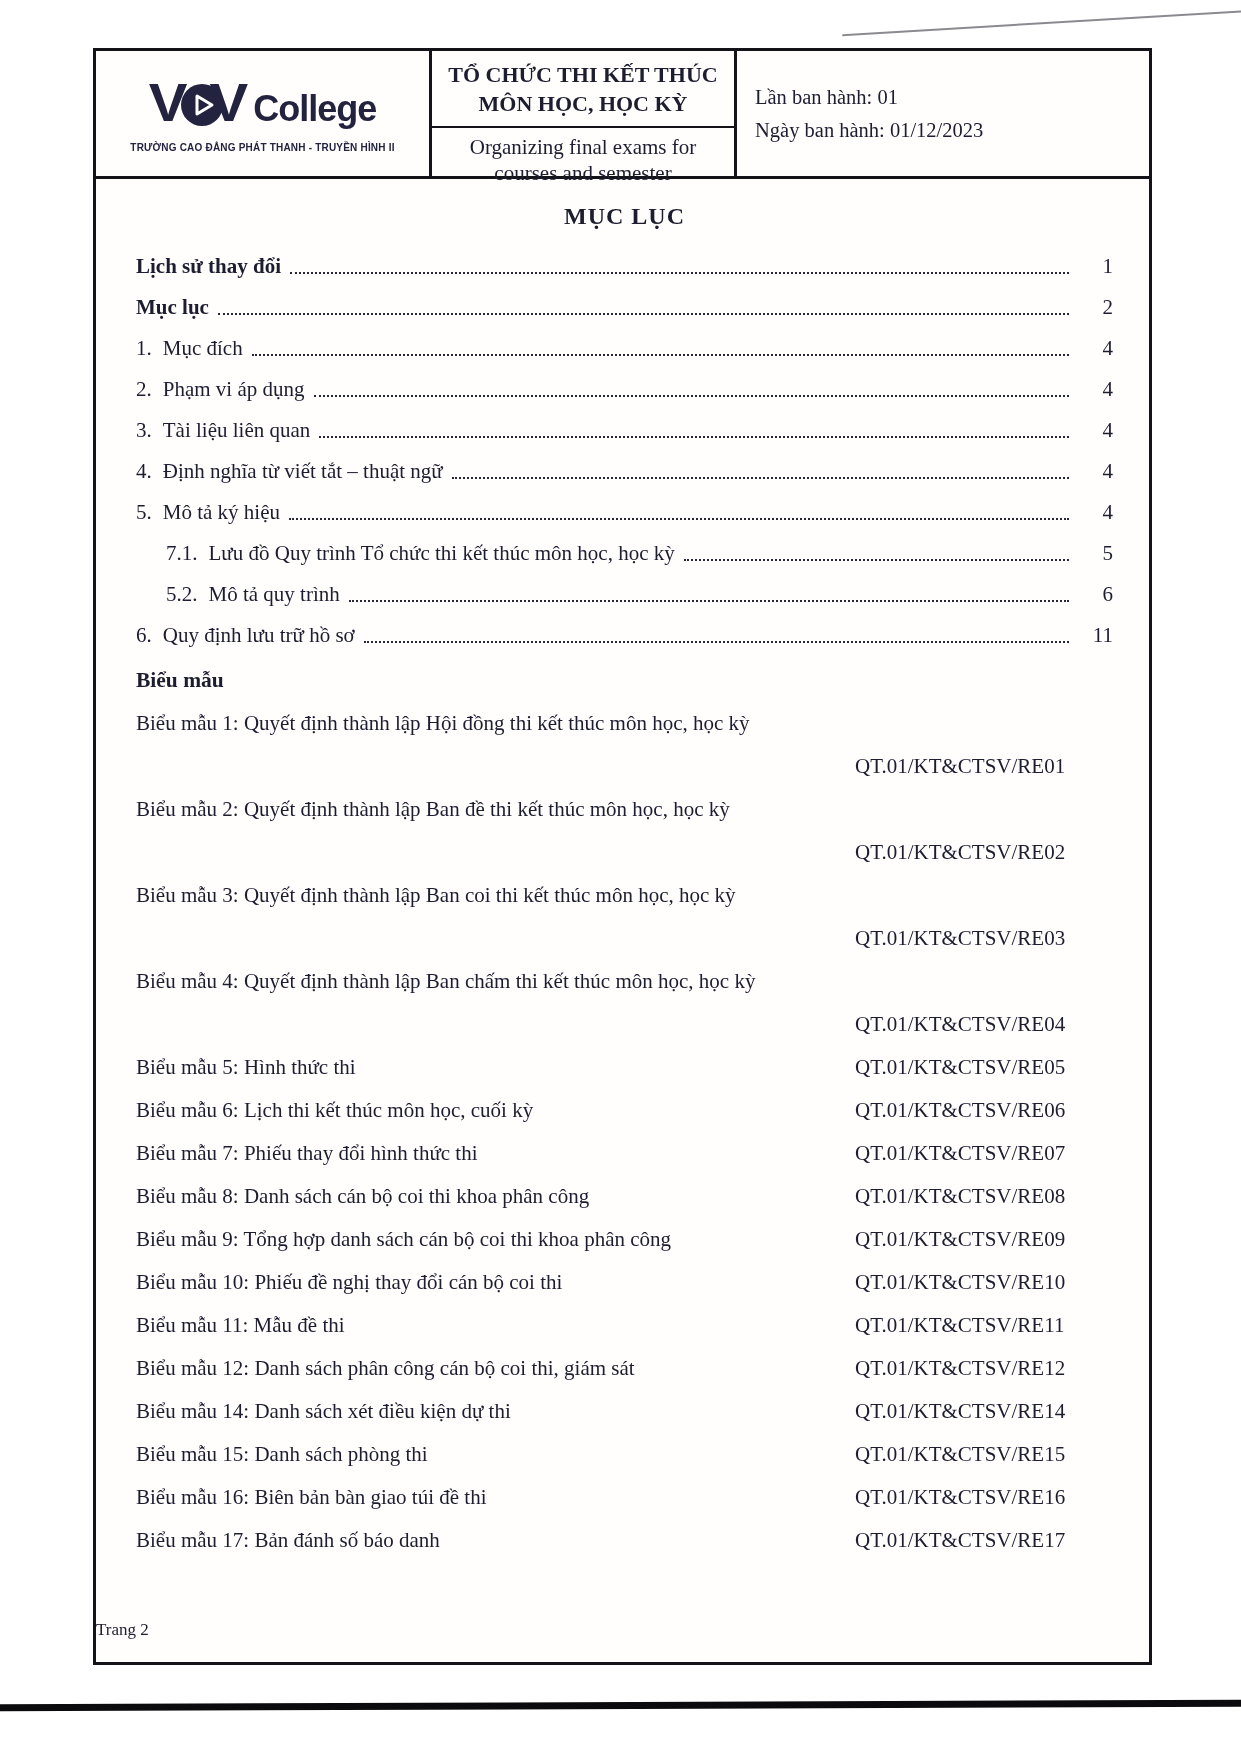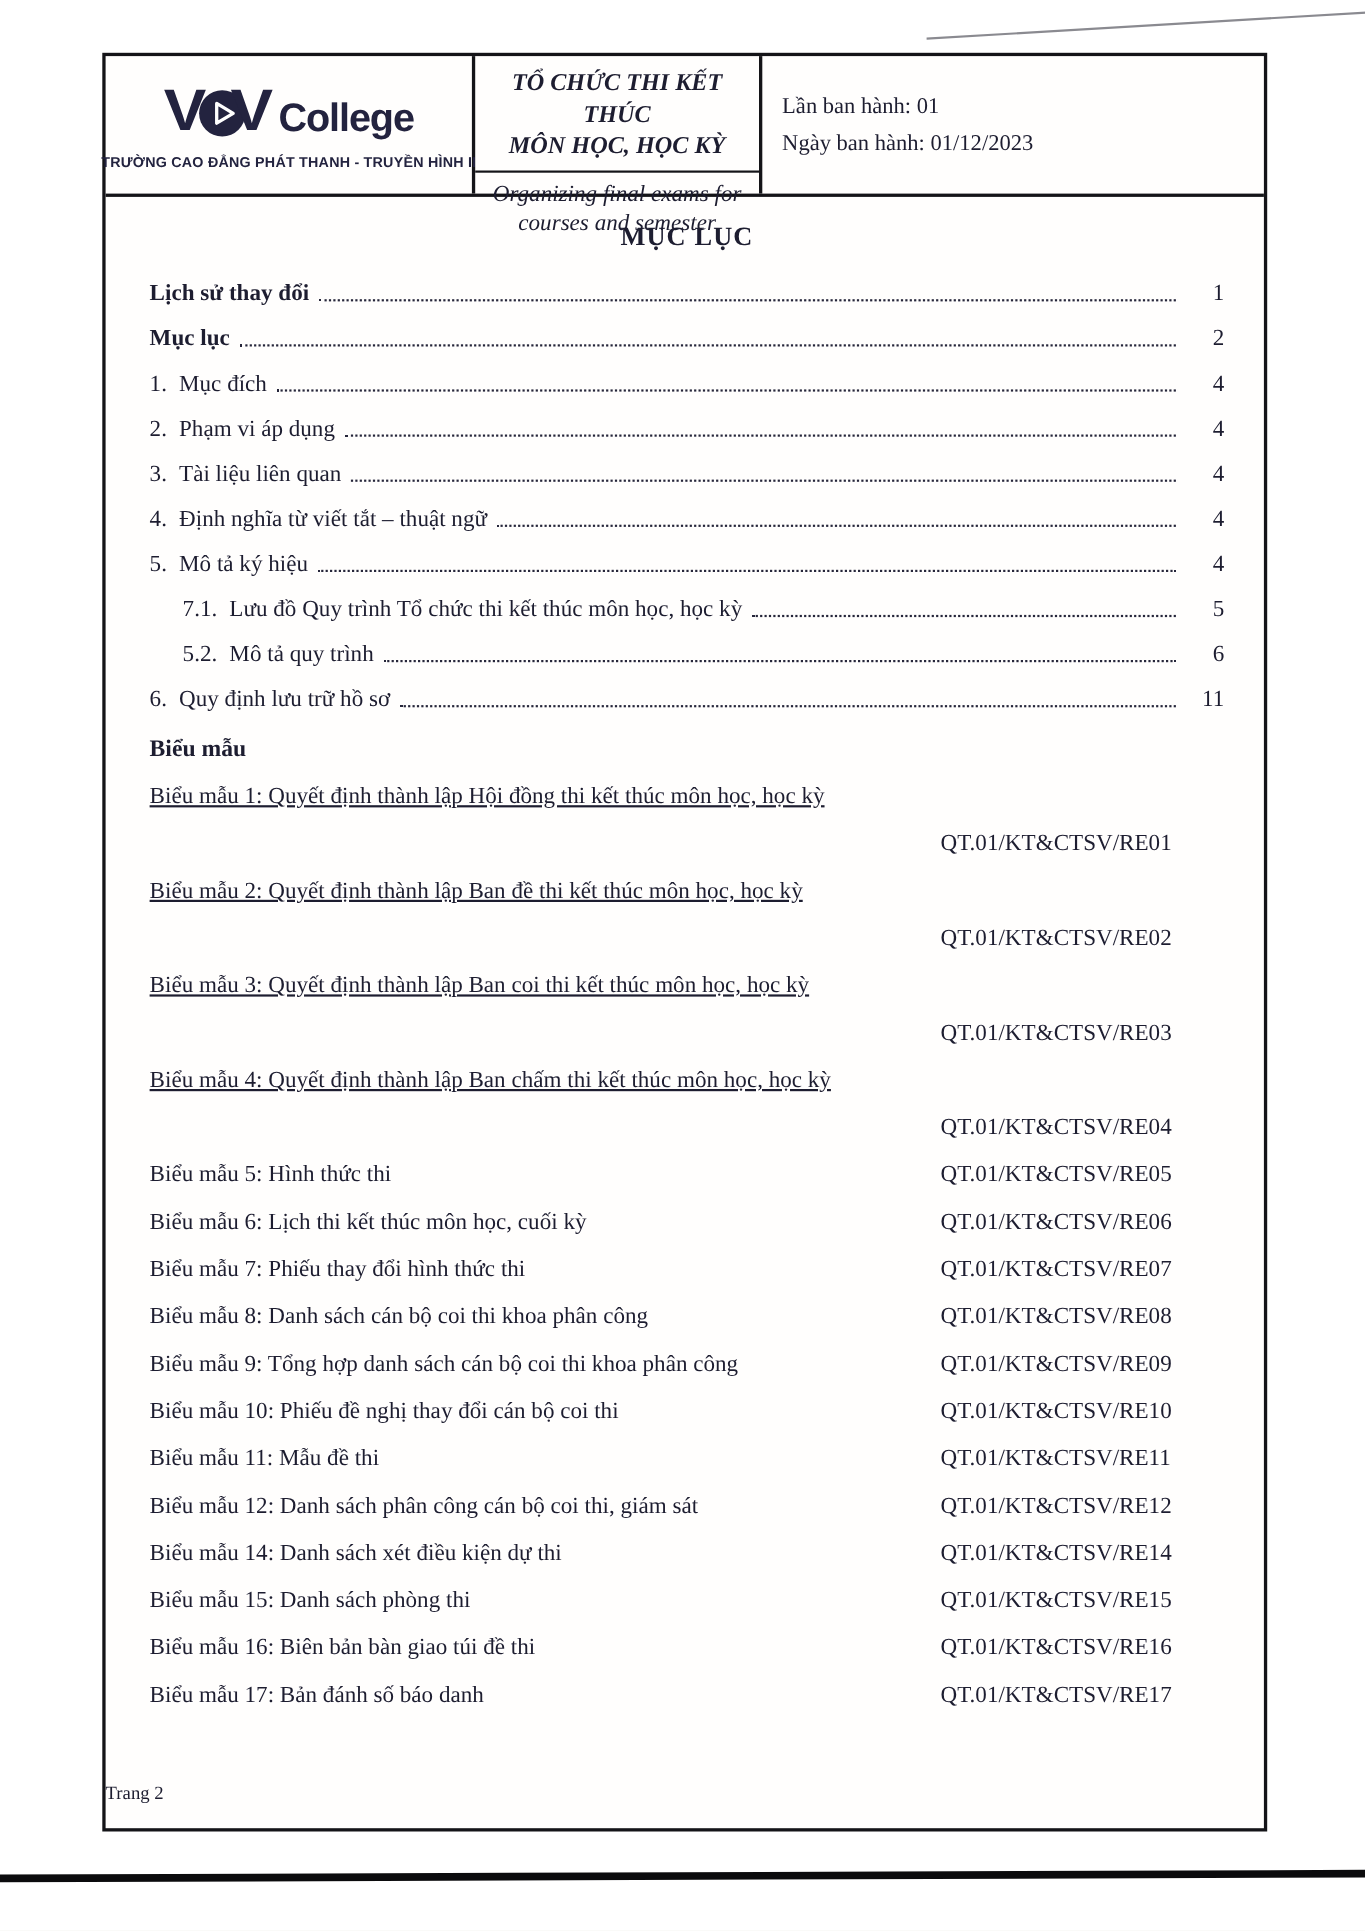--- a/index.html
+++ b/index.html
@@ -14,23 +14,23 @@
   }
 
   
   .hdr { display:flex; height:128px; border-bottom:3px solid #141418; }
   .hdr-logo-cell { width:336px; border-right:3px solid #141418; display:flex; flex-direction:column; justify-content:center; align-items:center; padding:6px 10px; }
   .logo-row { display:flex; align-items:center; color:#23233f; }
   .logo-v { font-family:"Liberation Sans", sans-serif; font-weight:900; font-size:58px; line-height:1; letter-spacing:-4px; transform:scaleY(.92); }
   .logo-v.right { margin-left:-8px; }
   .logo-o { width:44px; height:44px; margin:0 -7px 0 -3px; position:relative; top:2px; }
   .logo-college { font-family:"Liberation Sans", sans-serif; font-weight:700; font-size:36px; letter-spacing:-1px; margin-left:9px; position:relative; top:6px; }
-  .logo-tagline { font-family:"Liberation Sans", sans-serif; font-weight:700; font-size:13px; letter-spacing:.2px; color:#23233f; margin-top:10px; white-space:nowrap; }
-
-  .hdr-title-cell { width:261px; border-right:3px solid #141418; display:flex; flex-direction:column;font-style:italic; }
+  .logo-tagline { font-family:"Liberation Sans", sans-serif; font-weight:700; font-size:10px; letter-spacing:.2px; color:#23233f; margin-top:10px; white-space:nowrap; }
+
+  .hdr-title-cell { width:305px; border-right:3px solid #141418; display:flex; flex-direction:column; }
   .hdr-title-vi { border-bottom:2.5px solid #141418; text-align:center; font-weight:700; font-size:22px; line-height:1.3; padding:10px 6px 8px; }
   .hdr-title-en { flex:1; text-align:center; font-size:21px; line-height:1.25; padding:6px 14px 4px; }
 
   .hdr-meta-cell { flex:1; display:flex; flex-direction:column; justify-content:center; gap:10px; padding:10px 18px; font-size:20.5px; }
 
   
   .content { padding:10px 36px 0 40px; }
   .toc-title { text-align:center; font-weight:700; font-size:24px; letter-spacing:1px; margin:14px 0 8px; }
 
   .toc-row { display:flex; align-items:flex-end; height:41px; font-size:21px; }
@@ -40,21 +40,21 @@
   .toc-label { white-space:nowrap; }
   .dots { flex:1; border-bottom:2.6px dotted #26263a; margin:0 8px 5px 9px; min-width:20px; }
   .toc-page { width:36px; text-align:right; }
 
   .forms-heading { font-weight:700; font-size:21.5px; height:43px; display:flex; align-items:flex-end; margin-top:2px; }
 
   .form-row { font-size:21px; }
   .form-row.single { display:flex; align-items:flex-end; height:43px; }
   .form-label { flex:1; padding-right:10px; }
   .form-code { width:258px; white-space:nowrap; }
-  .form-row.wrap .wrap-label { height:43px; display:flex; align-items:flex-end;text-decoration:underline; }
+  .form-row.wrap .wrap-label { height:43px; display:flex; align-items:flex-end; }
   .form-row.wrap .wrap-code-line { height:43px; display:flex; align-items:flex-end; justify-content:flex-end; }
   .form-row.wrap .form-code { text-align:left; }
 
   .page-footer { position:absolute; left:0; right:0; bottom:22px; text-align:left; font-size:17px; }
 
   
   .artifact-bottom { position:absolute; left:0; width:1241px; top:1702px; height:7px; background:#0b0b0d; transform:rotate(-.2deg); }
   .artifact-diag { position:absolute; left:842px; top:22px; width:410px; height:2px; background:#8a8a90; transform:rotate(-3.4deg); }
 </style>
 </head>

